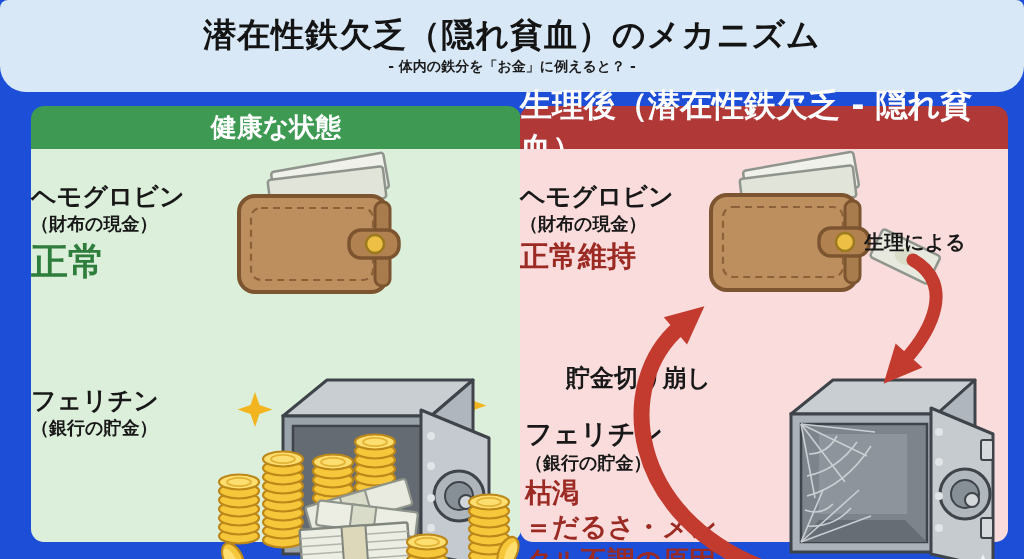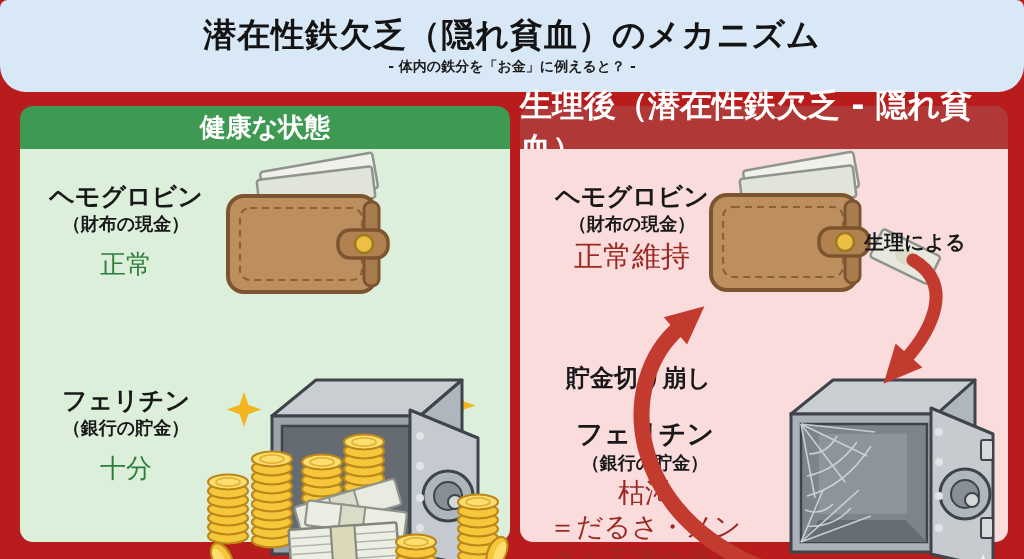--- a/index.html
+++ b/index.html
@@ -1,52 +1,52 @@
 <!DOCTYPE html>
 <html><head>
 <meta charset="utf-8">
 <style>
   * { margin:0; padding:0; box-sizing:border-box; }
   body {
     font-family:"DejaVu Sans","Liberation Sans",sans-serif;
     width:1024px; height:559px; overflow:hidden; background:#f8fafb;
   }
-  .page { position:relative; width:1024px; height:559px; background:#b91c1c; }
+  .page { position:relative; width:1024px; height:559px; background:#1d4ed8; }
 
   
   .banner {
     position:absolute; left:0; top:0; width:1024px; height:92px;
     background:#d8e8f6; border-radius:8px 8px 26px 26px;
     display:flex; flex-direction:column; align-items:center; justify-content:center;
   }
   .title { font-size:33px; font-weight:900; color:#141414; letter-spacing:1px; line-height:1.15; }
   .subtitle { font-size:14px; font-weight:700; color:#1c1c1c; margin-top:4px; }
 
   
   .panel { position:absolute; top:106px; height:436px; border-radius:13px; }
   .panel-header {
     height:43px; border-radius:13px 13px 0 0; color:#ffffff;
     display:flex; align-items:center; justify-content:center;
     font-weight:800;
   }
   .panel-body { position:relative; height:393px; border-radius:0 0 13px 13px; }
 
-  .panel-left { left:20px; width:490px; }
+  .panel-left { left:31px; width:490px; }
   .panel-left .panel-header { background:#3e9a52; font-size:26px; }
   .panel-left .panel-body { background:#dcefdb; }
 
   .panel-right { left:520px; width:488px; }
   .panel-right .panel-header { background:#b03938; font-size:32px; }
   .panel-right .panel-body { background:#fadcdd; }
 
-  .label-block { position:absolute; text-align:center; color:#181818; }
+  .label-block { position:absolute; color:#181818; }
   .label-name { font-size:25px; font-weight:800; line-height:1.25; }
   .label-meta { font-size:18px; font-weight:800; line-height:1.3; }
-  .status-good { font-size:26px; font-weight:400; color:#2f7d3c; line-height:1.3; margin-top:12px; }
-  .status-bad  { font-size:27px; font-weight:400; color:#9b2a23; line-height:1.25; margin-top:2px; }
+  .status-good { font-size:37px; font-weight:700; color:#2f7d3c; line-height:1.3; margin-top:2px; }
+  .status-bad  { font-size:27px; font-weight:700; color:#9b2a23; line-height:1.25; margin-top:2px; }
   .note-text { position:absolute; text-align:center; color:#181818; font-weight:800; }
 
   .illu { position:absolute; }
   svg { display:block; overflow:visible; }
   .arrows { position:absolute; left:0; top:43px; width:488px; height:393px; pointer-events:none; }
 </style>
 </head>
 <body>
 
 <div class="page">
@@ -76,21 +76,20 @@
           <rect x="144" y="44" width="15" height="84" rx="7" fill="#a87c4c" stroke="#7c5530" stroke-width="3"></rect>
           <rect x="20" y="50" width="122" height="72" rx="10" fill="none" stroke="#8a6138" stroke-width="2.2" stroke-dasharray="7 5"></rect>
           <rect x="118" y="72" width="50" height="28" rx="12" fill="#b1824f" stroke="#7c5530" stroke-width="3.5"></rect>
           <circle cx="144" cy="86" r="9" fill="#edbf45" stroke="#9c7a1e" stroke-width="2.5"></circle>
         </svg>
       </div>
 
       <div class="label-block" style="left:0px; top:236px; width:212px;">
         <div class="label-name">フェリチン</div>
         <div class="label-meta">（銀行の貯金）</div>
-        <div class="status-good">十分</div>
       </div>
 
       <div class="illu" style="left:174px; top:219px; width:316px; height:214px;">
         <svg viewBox="0 0 316 214" width="316" height="214">
           <defs>
             <g id="coin">
                 <ellipse rx="20" ry="7.5" fill="#f6c73a" stroke="#bd881a" stroke-width="2.2"></ellipse>
               </g>
             <g id="cointop">
               <ellipse rx="20" ry="7.5" fill="#ffde70" stroke="#bd881a" stroke-width="2.2"></ellipse>

